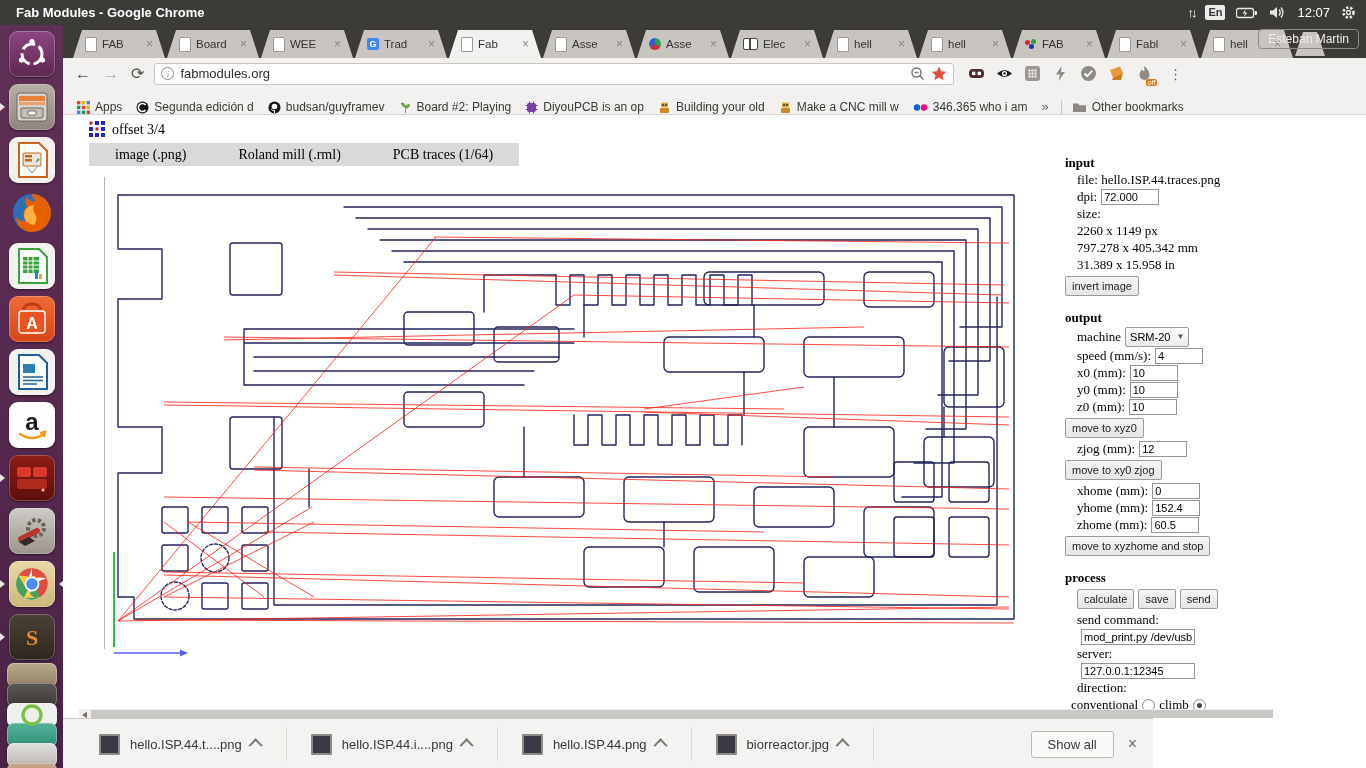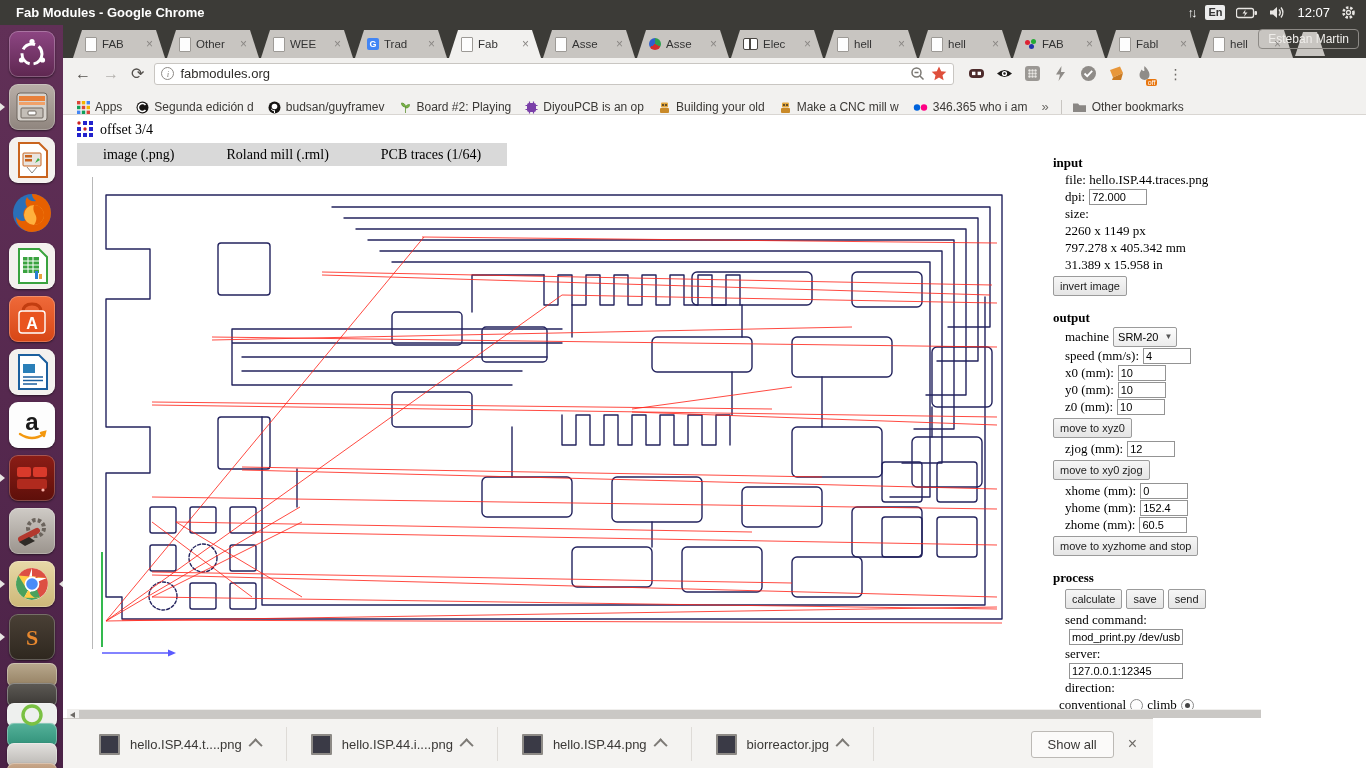--- a/index.html
+++ b/index.html
@@ -63,21 +63,21 @@
   .ext{width:17px;height:17px;position:relative;}
   .kebab{color:#6d6a66;font-size:14px;letter-spacing:0;margin-left:4px;}
 
   
   #bmbar{left:0;top:64px;width:1303px;height:25px;background:#f2f1ef;border-bottom:1px solid #d9d6d2;
          display:flex;align-items:flex-end;font-size:12px;color:#3b3936;}
   .bm{display:flex;align-items:center;gap:5px;margin-left:14px;white-space:nowrap;}
   .bmsep{width:1px;height:14px;background:#c8c5c1;margin-left:12px;}
 
   
-  #content{left:4px;top:90px;width:1194px;height:603px;background:#fff;overflow:hidden;}
+  #content{left:16px;top:90px;width:1194px;height:603px;background:#fff;overflow:hidden;}
   #fabheader{left:10px;top:6px;display:flex;align-items:center;gap:6px;
              font-family:"Liberation Serif",serif;font-size:14px;color:#000;}
   #fablogo{width:17px;height:17px;position:relative;}
   #fabtabs{left:10px;top:28px;display:flex;background:#d9d9d9;height:23px;align-items:center;}
   .fabtab{font-family:"Liberation Serif",serif;font-size:14px;color:#000;padding:0 26px;}
 
   #canvaswrap{left:25px;top:62px;width:954px;height:505px;}
   #canvasline{left:25px;top:62px;width:1px;height:472px;background:#b8b8b8;}
 
   
@@ -258,21 +258,21 @@
   <div class="abs" id="main">
 
     <div class="abs" id="tabstrip">
       <div class="tab" style="left:10px">
           <span class="pageicon"></span>
           <span class="tlabel">FAB</span>
           <span class="tclose">×</span>
         </div>
       <div class="tab" style="left:104px">
           <span class="pageicon"></span>
-          <span class="tlabel">Other</span>
+          <span class="tlabel">Board</span>
           <span class="tclose">×</span>
         </div>
       <div class="tab" style="left:198px">
           <span class="pageicon"></span>
           <span class="tlabel">WEE</span>
           <span class="tclose">×</span>
         </div>
       <div class="tab" style="left:292px">
           <span class="transicon">G</span>
           <span class="tlabel">Trad</span>

